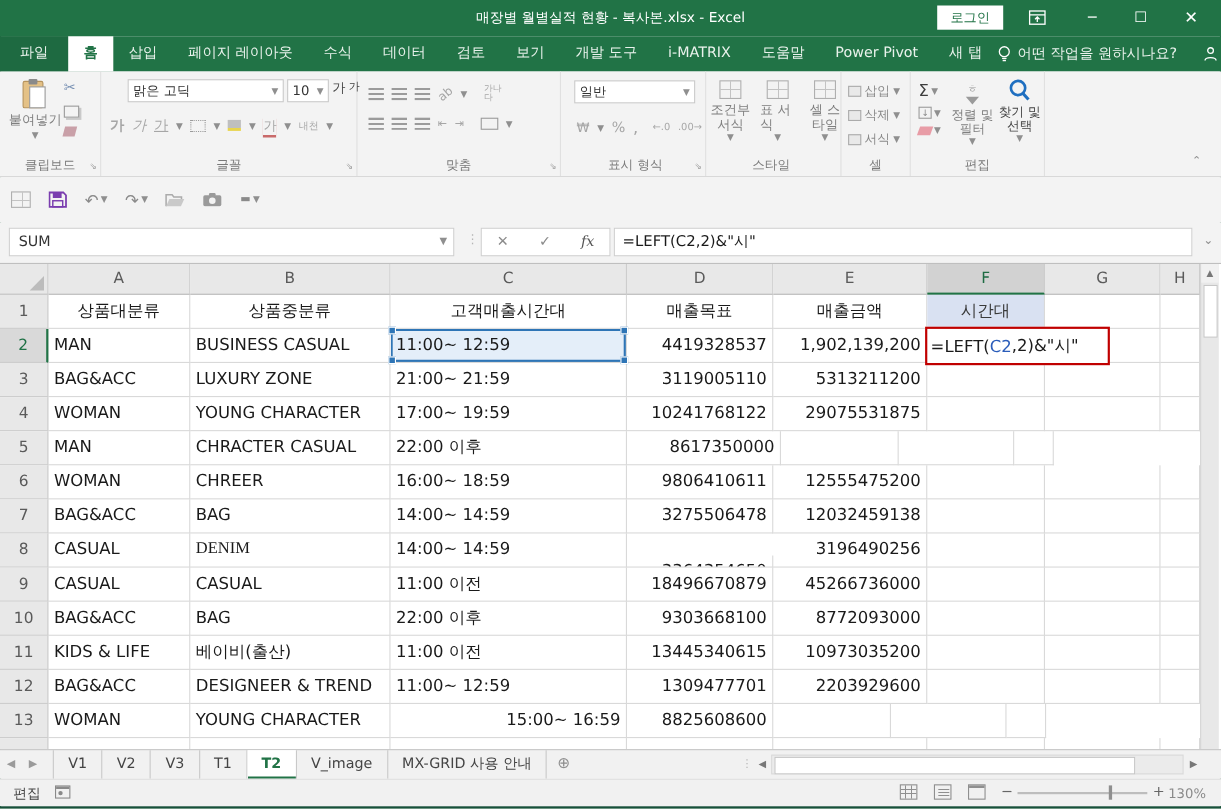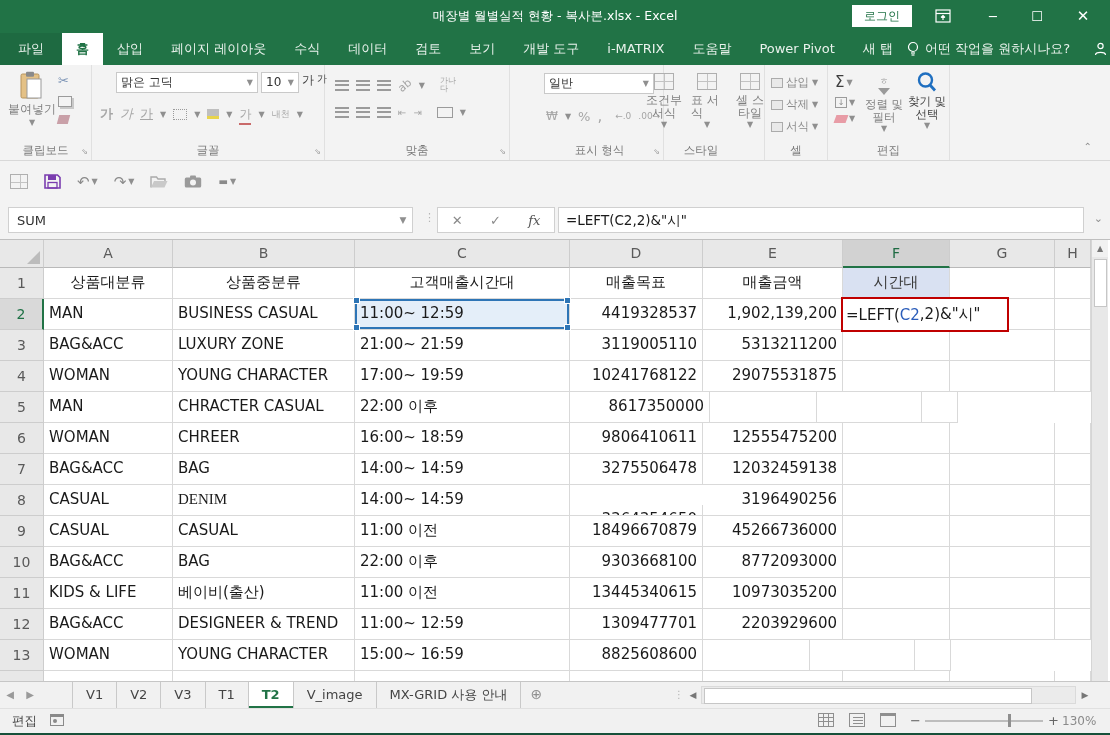--- a/index.html
+++ b/index.html
@@ -248,21 +248,21 @@
         <span class="bars"></span>
         <span class="dis" style="font-size:10px;">⇤</span>
         <span class="dis" style="font-size:10px;">⇥</span>
         <span class="boxic" style="width:16px;margin-left:8px;"></span>
           <span class="dd">▼</span>
       </div>
       <div class="rgroup-label">맞춤</div>
       <span class="launcher">⇘</span>
     </div>
 
-    <div class="rgroup" style="left:536px;width:128px;">
+    <div class="rgroup" style="left:514px;width:128px;">
       <div class="combo" style="position:absolute;left:8px;top:8px;width:110px;">
         <span>일반</span>
           <span class="dd">▼</span>
       </div>
       <div style="position:absolute;left:10px;top:42px;" class="minirow">
         <span class="dis" style="font-size:12px;">₩</span>
           <span class="dd">▼</span>
         <span class="dis" style="font-size:13px;">%</span>
         <span class="dis" style="font-size:15px;">,</span>
         <span class="dis" style="font-size:9px;margin-left:6px;">←.0</span>
@@ -543,21 +543,21 @@
           <div class="cell c-right" style="width: 133px;">1309477701</div>
           <div class="cell c-right" style="width: 140px;">2203929600</div>
           <div class="cell" style="width: 107px;"></div>
           <div class="cell" style="width: 105px;"></div>
           <div class="cell" style="width: 36px;"></div>
         </div>
         <div class="grid-row">
           <div class="rowh">13</div>
           <div class="cell" style="width: 129px;">WOMAN</div>
           <div class="cell" style="width: 182px;">YOUNG CHARACTER</div>
-          <div class="cell" style="width: 215px;">15:00~ 16:59</div>
+          <div class="cell" style="width: 215px; text-align: right;">15:00~ 16:59</div>
           <div class="cell c-right" style="width: 133px;">8825608600</div>
           <div class="cell" style="width: 107px;"></div>
           <div class="cell" style="width: 105px;"></div>
           <div class="cell" style="width: 36px;"></div>
         </div>
         <div class="grid-row">
           <div class="rowh"></div>
           <div class="cell" style="width: 129px;"></div>
           <div class="cell" style="width: 182px;"></div>
           <div class="cell" style="width: 215px;"></div>
@@ -570,21 +570,21 @@
       </div>
     <div class="vscroll">
       <div class="vs-up">▲</div>
       <div class="vs-thumb"></div>
     </div>
   </div>
 
   <div class="sheetbar">
     <span class="snav">◀</span>
     <span class="snav" style="margin-right:8px;">▶</span>
-    <div id="sheet-tabs" style="display:flex;margin-left:24px;">
+    <div id="sheet-tabs" style="display:flex;">
         <div class="stab">V1</div>
         <div class="stab">V2</div>
         <div class="stab">V3</div>
         <div class="stab">T1</div>
         <div class="stab stab-active">T2</div>
         <div class="stab">V_image</div>
         <div class="stab">MX-GRID 사용 안내</div>
       </div>
     <span class="newsheet">⊕</span>
     <span class="sb-dots">⋮</span>

